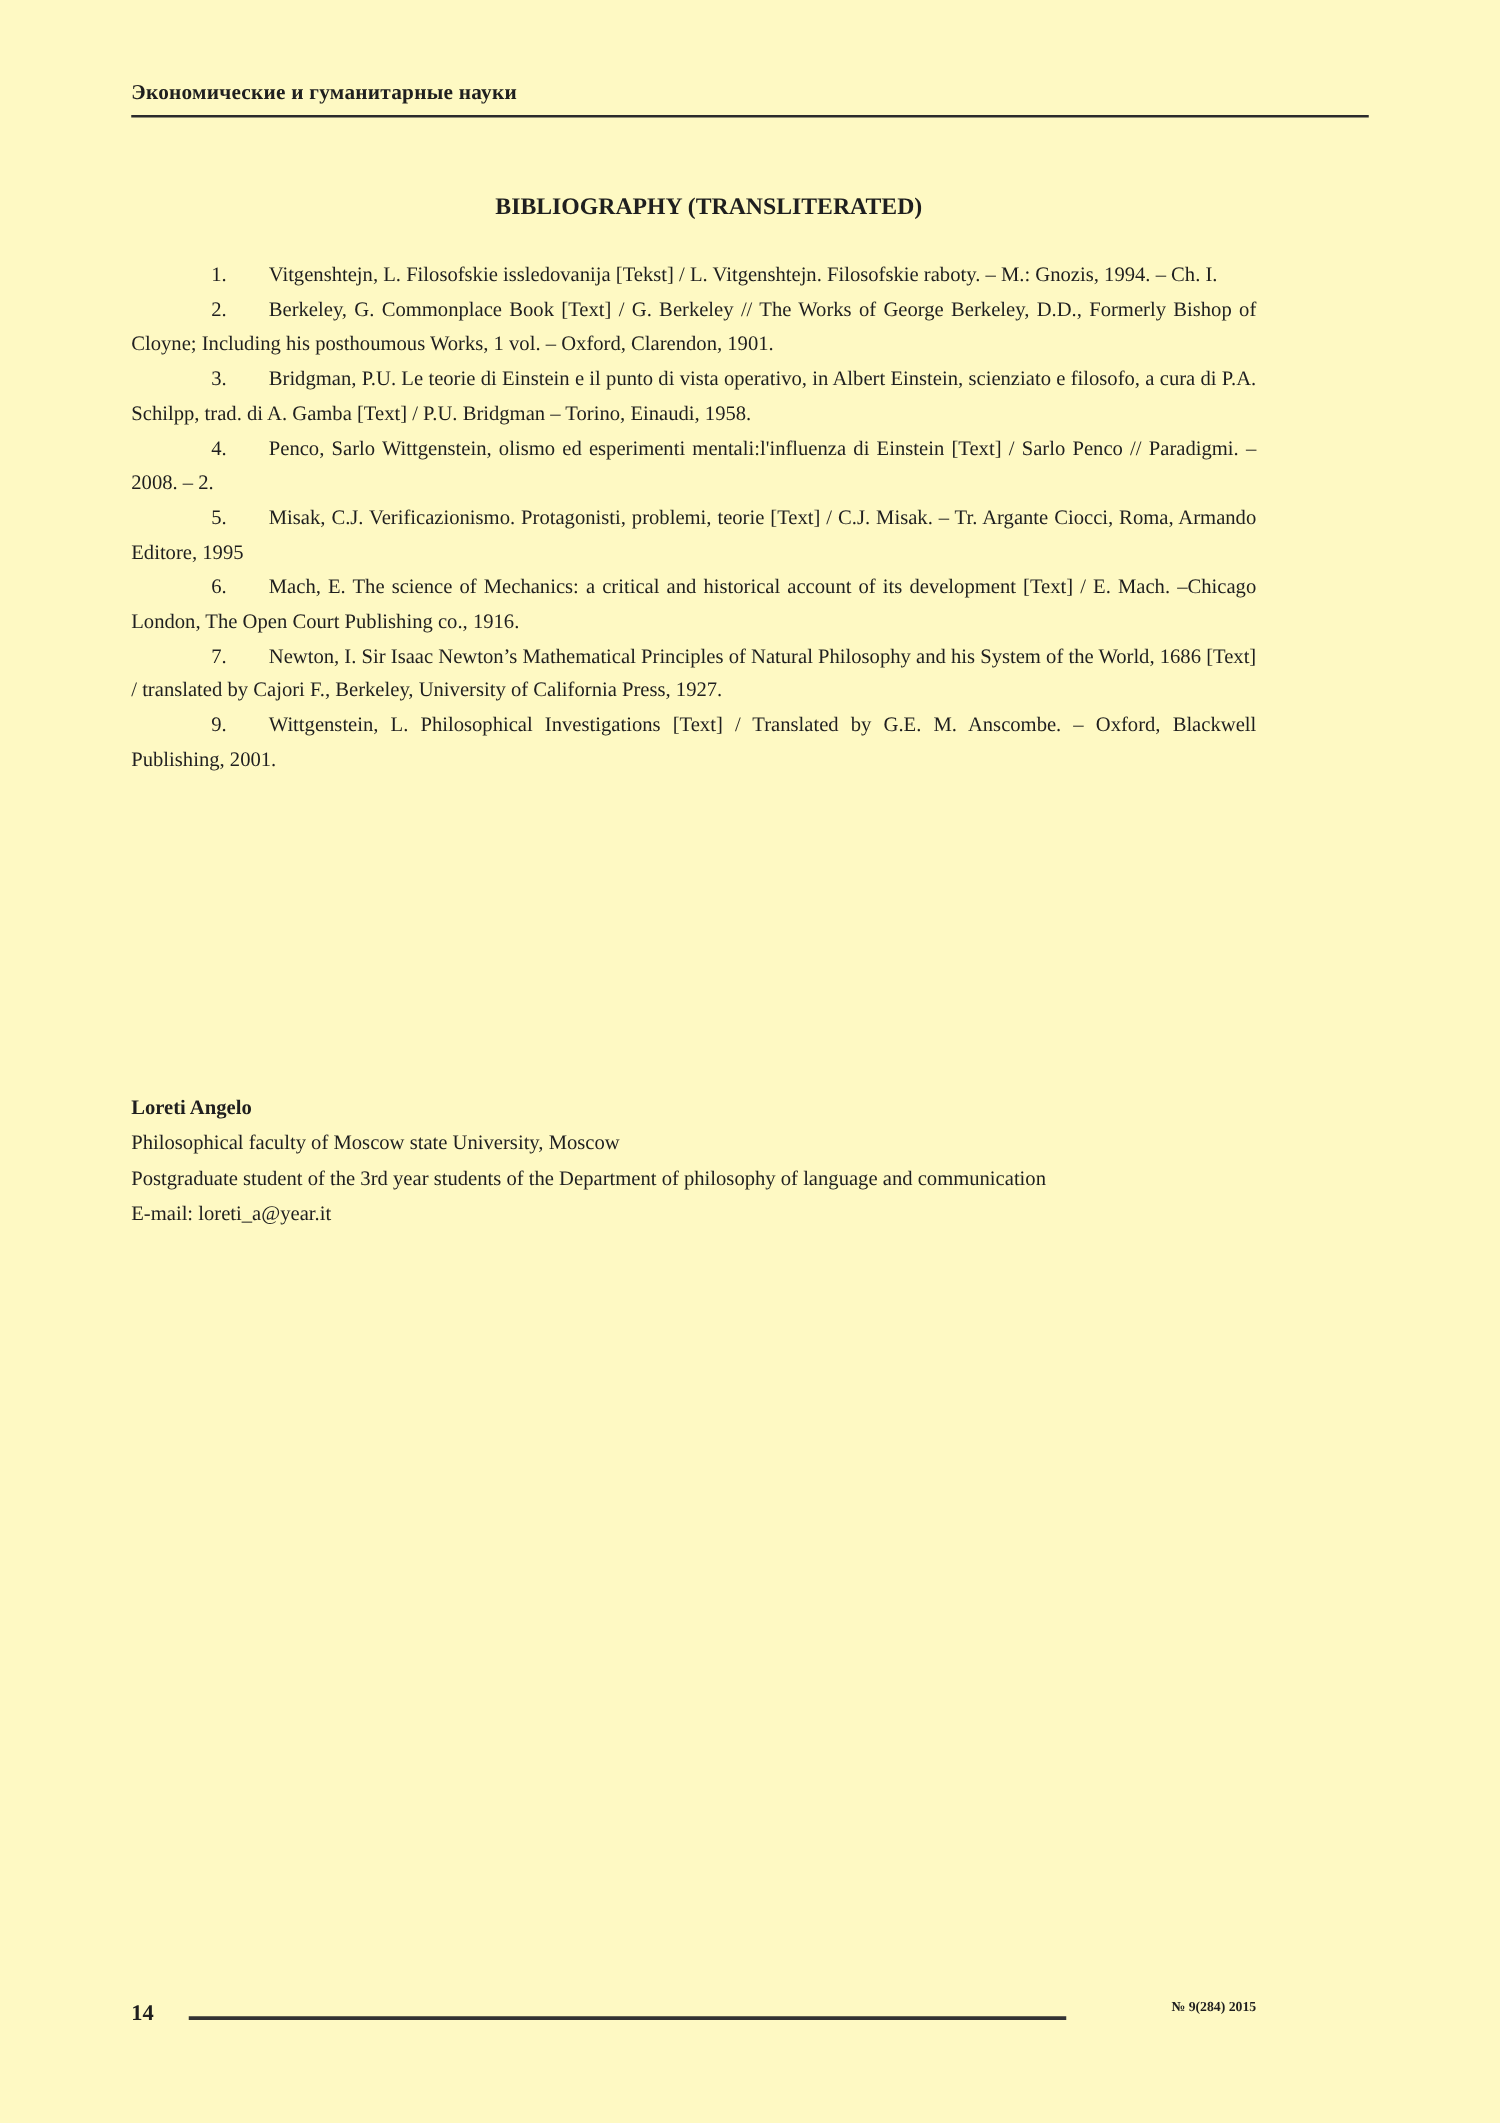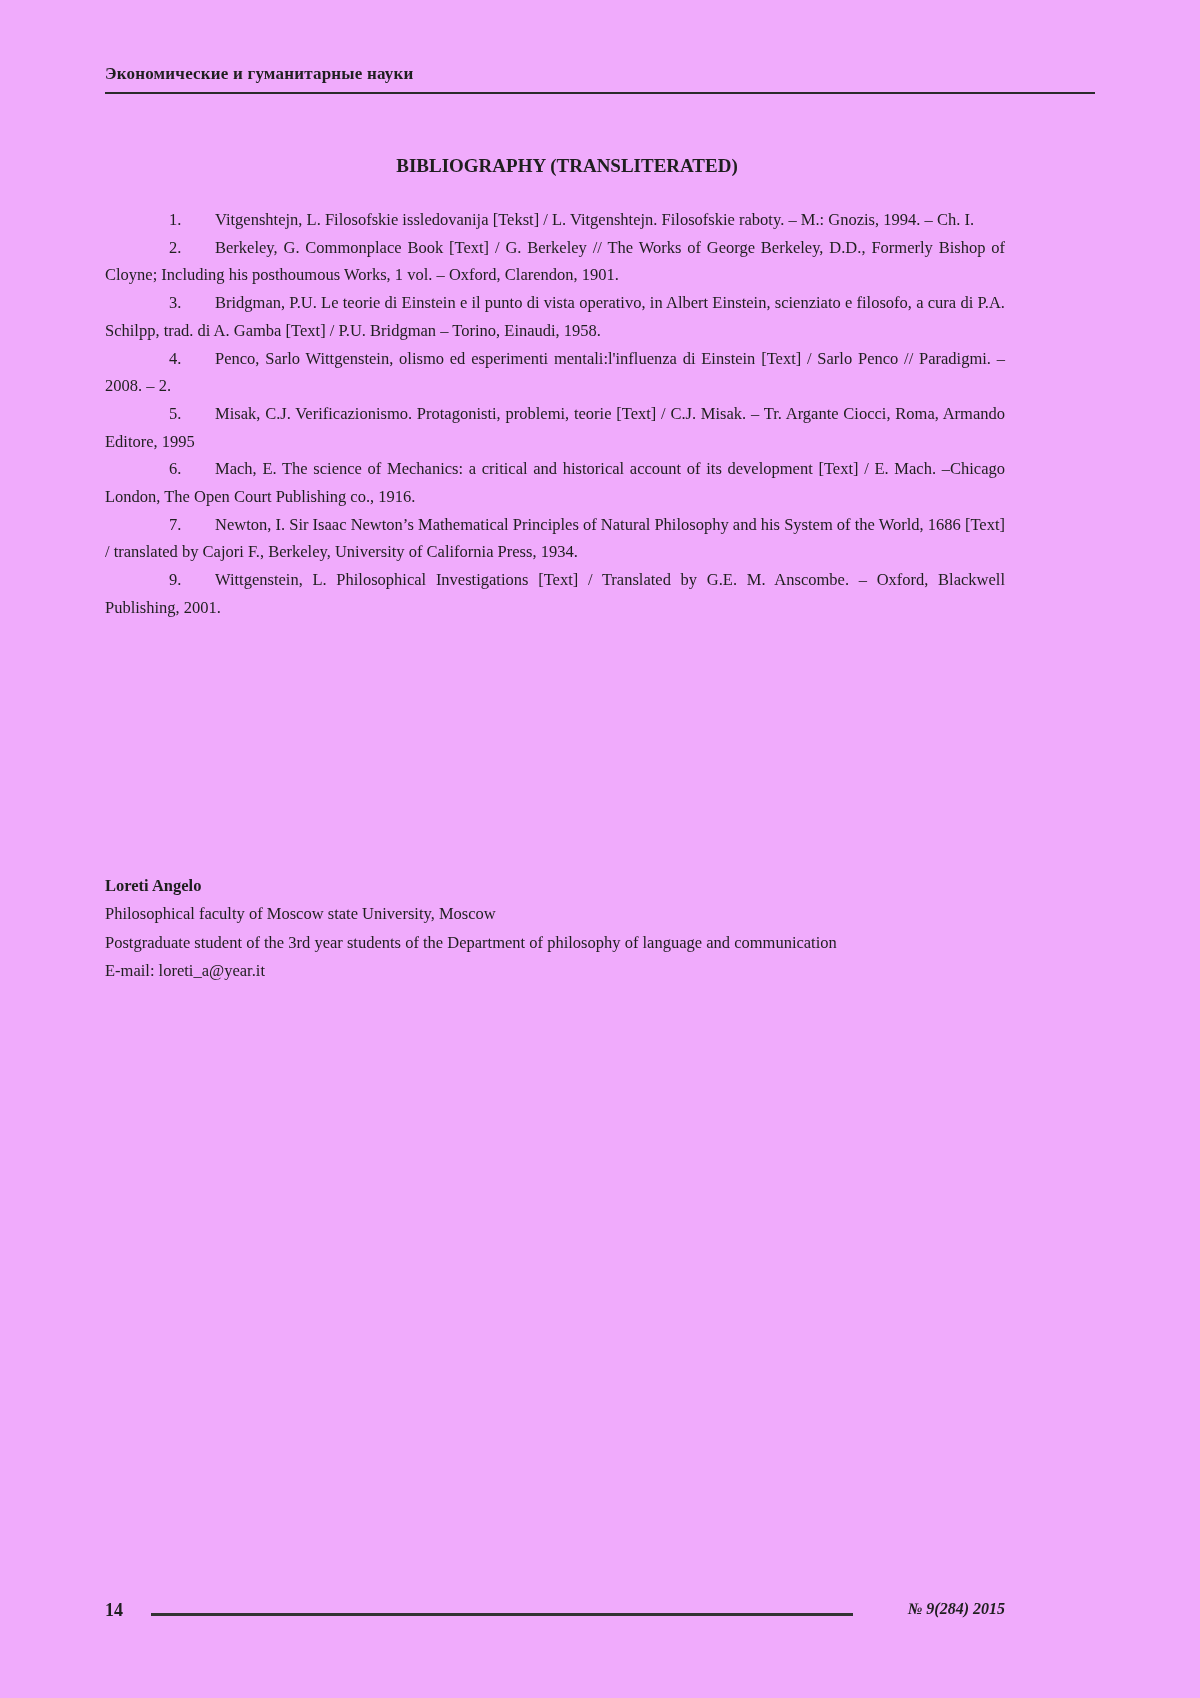--- a/index.html
+++ b/index.html
@@ -2,21 +2,21 @@
 <html><head>
 <meta charset="utf-8">
 <style>
   html, body { margin: 0; padding: 0; }
   body {
     width: 1200px; height: 1698px;
     background: #ffffff;
     font-family: "Liberation Serif", "DejaVu Serif", serif;
     color: #1f1f1f;
   }
-  .page { position: relative; width: 1200px; height: 1698px; background: #f0abfc; overflow: hidden; }
+  .page { position: relative; width: 1200px; height: 1698px; background: #fef9c3; overflow: hidden; }
 
   .running-header {
     position: absolute; top: 64px; left: 105px; width: 990px;
     font-size: 17px; font-weight: bold; letter-spacing: 0.2px;
   }
   .header-rule {
     position: absolute; top: 92px; left: 105px; width: 990px; height: 2px;
     background: #2b2b2b;
   }
 
@@ -36,42 +36,42 @@
 
   .author-block {
     position: absolute; top: 872px; left: 105px; width: 900px;
     font-size: 16.5px; line-height: 28.4px;
   }
   .author-name { font-weight: bold; }
 
   .page-footer { position: absolute; top: 1598px; left: 105px; width: 900px; height: 32px; }
   .page-number { position: absolute; left: 0; top: 2px; font-size: 18px; font-weight: bold; }
   .footer-rule { position: absolute; left: 46px; top: 15px; width: 702px; height: 3px; background: #333333; }
-  .issue-label { position: absolute; right: 0; top: 2px; font-size: 16px; font-weight: bold; font-style: italic; }
+  .issue-label { position: absolute; right: 0; top: 2px; font-size: 11px; font-weight: bold; }
 </style>
 </head>
 <body>
 
 <div class="page">
 
   <div class="running-header">
     <span>Экономические и гуманитарные науки</span>
   </div>
   <div class="header-rule"></div>
 
   <h1 class="section-title">BIBLIOGRAPHY (TRANSLITERATED)</h1>
 
   <div class="bibliography">
     <p class="bib-entry"><span class="bib-num">1.</span><span>Vitgenshtejn, L. Filosofskie issledovanija [Tekst] / L. Vitgenshtejn. Filosofskie raboty. – M.: Gnozis, 1994. – Ch. I.</span></p>
     <p class="bib-entry"><span class="bib-num">2.</span><span>Berkeley, G. Commonplace Book [Text] / G. Berkeley // The Works of George Berkeley, D.D., Formerly Bishop of Cloyne; Including his posthoumous Works, 1 vol. – Oxford, Clarendon, 1901.</span></p>
     <p class="bib-entry"><span class="bib-num">3.</span><span>Bridgman, P.U. Le teorie di Einstein e il punto di vista operativo, in Albert Einstein, scienziato e filosofo, a cura di P.A. Schilpp, trad. di A. Gamba [Text] / P.U. Bridgman – Torino, Einaudi, 1958.</span></p>
     <p class="bib-entry"><span class="bib-num">4.</span><span>Penco, Sarlo Wittgenstein, olismo ed esperimenti mentali:l'influenza di Einstein [Text] / Sarlo Penco // Paradigmi. – 2008. – 2.</span></p>
     <p class="bib-entry"><span class="bib-num">5.</span><span>Misak, C.J. Verificazionismo. Protagonisti, problemi, teorie [Text] / C.J. Misak. – Tr. Argante Ciocci, Roma, Armando Editore, 1995</span></p>
     <p class="bib-entry"><span class="bib-num">6.</span><span>Mach, E. The science of Mechanics: a critical and historical account of its development [Text] / E. Mach. –Chicago London, The Open Court Publishing co., 1916.</span></p>
-    <p class="bib-entry"><span class="bib-num">7.</span><span>Newton, I. Sir Isaac Newton’s Mathematical Principles of Natural Philosophy and his System of the World, 1686 [Text] / translated by Cajori F., Berkeley, University of California Press, 1934.</span></p>
+    <p class="bib-entry"><span class="bib-num">7.</span><span>Newton, I. Sir Isaac Newton’s Mathematical Principles of Natural Philosophy and his System of the World, 1686 [Text] / translated by Cajori F., Berkeley, University of California Press, 1927.</span></p>
     <p class="bib-entry"><span class="bib-num">9.</span><span>Wittgenstein, L. Philosophical Investigations [Text] / Translated by G.E. M. Anscombe. – Oxford, Blackwell Publishing, 2001.</span></p>
   </div>
 
   <div class="author-block">
     <div class="author-name">Loreti Angelo</div>
     <div class="author-line">Philosophical faculty of Moscow state University, Moscow</div>
     <div class="author-line">Postgraduate student of the 3rd year students of the Department of philosophy of language and communication</div>
     <div class="author-line">E-mail: loreti_a@year.it</div>
   </div>
 

